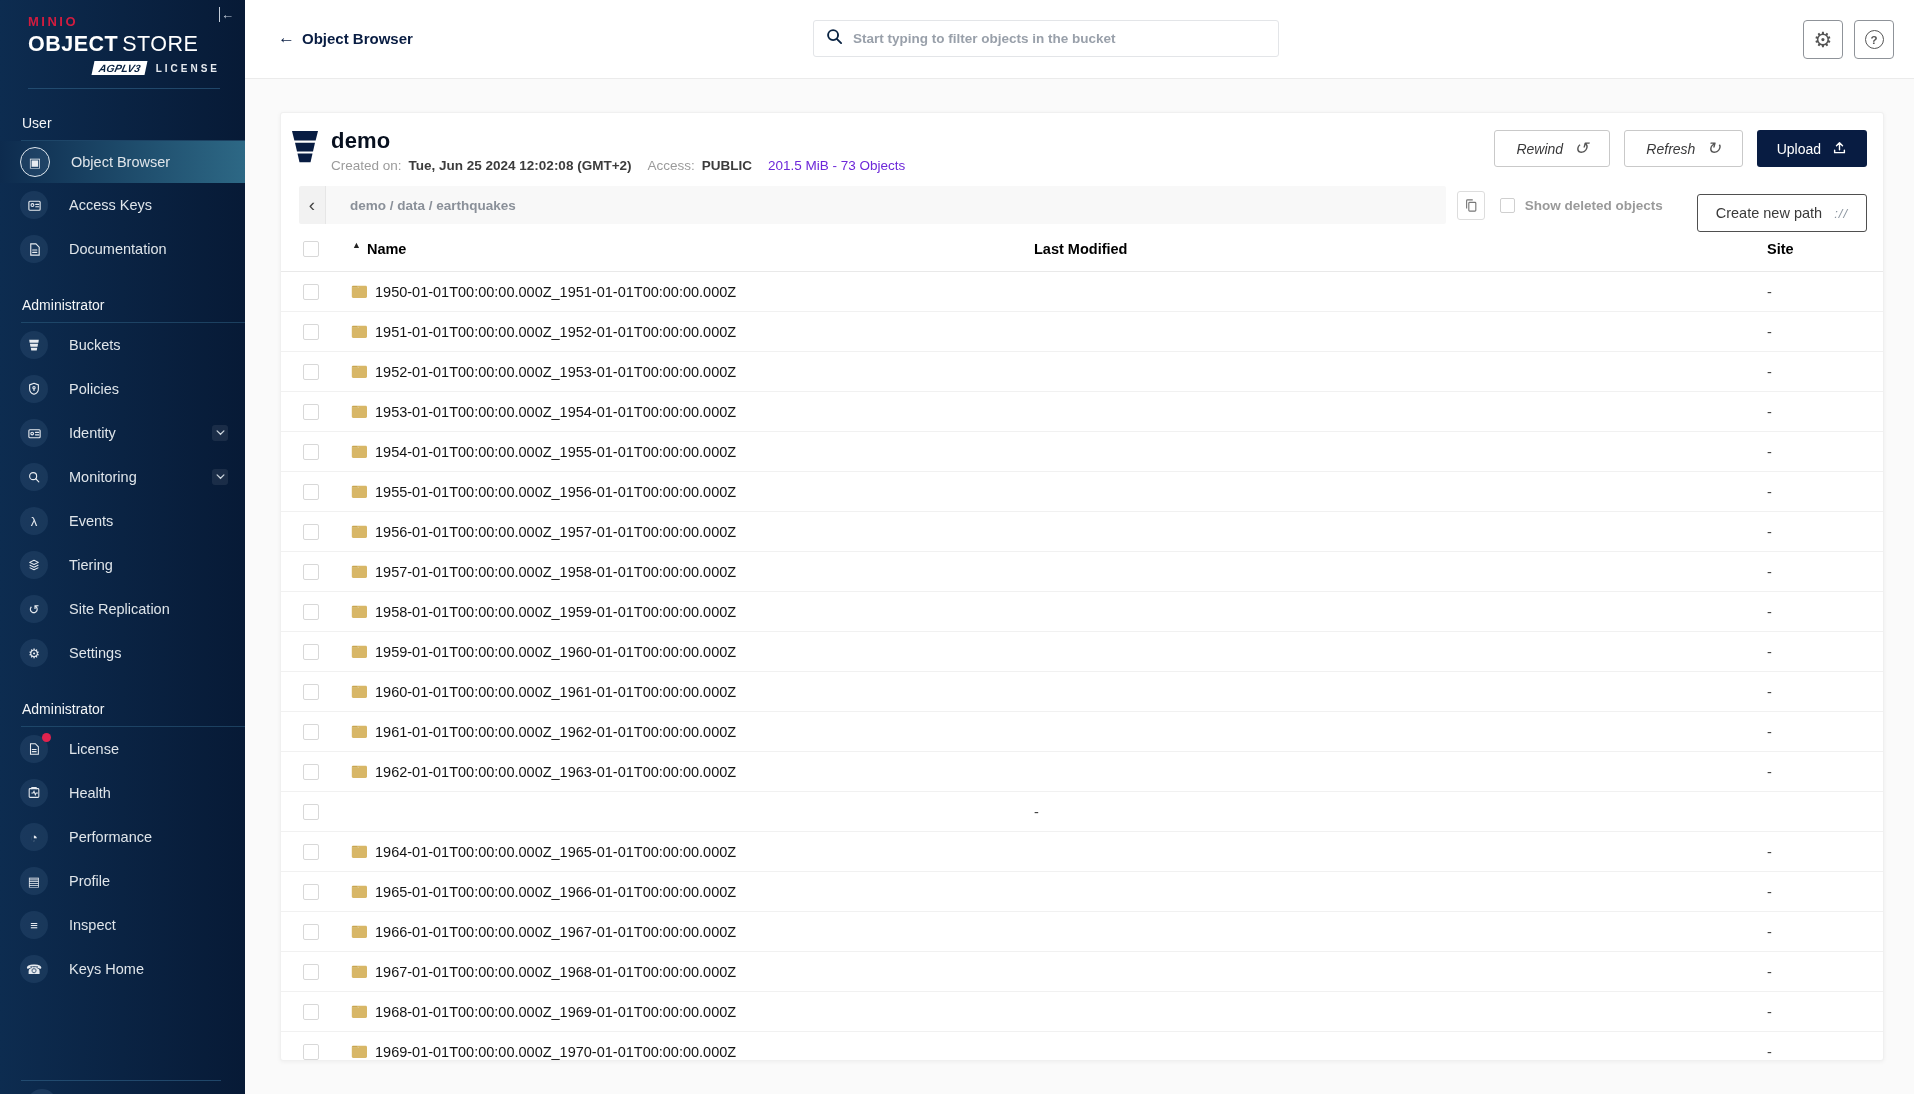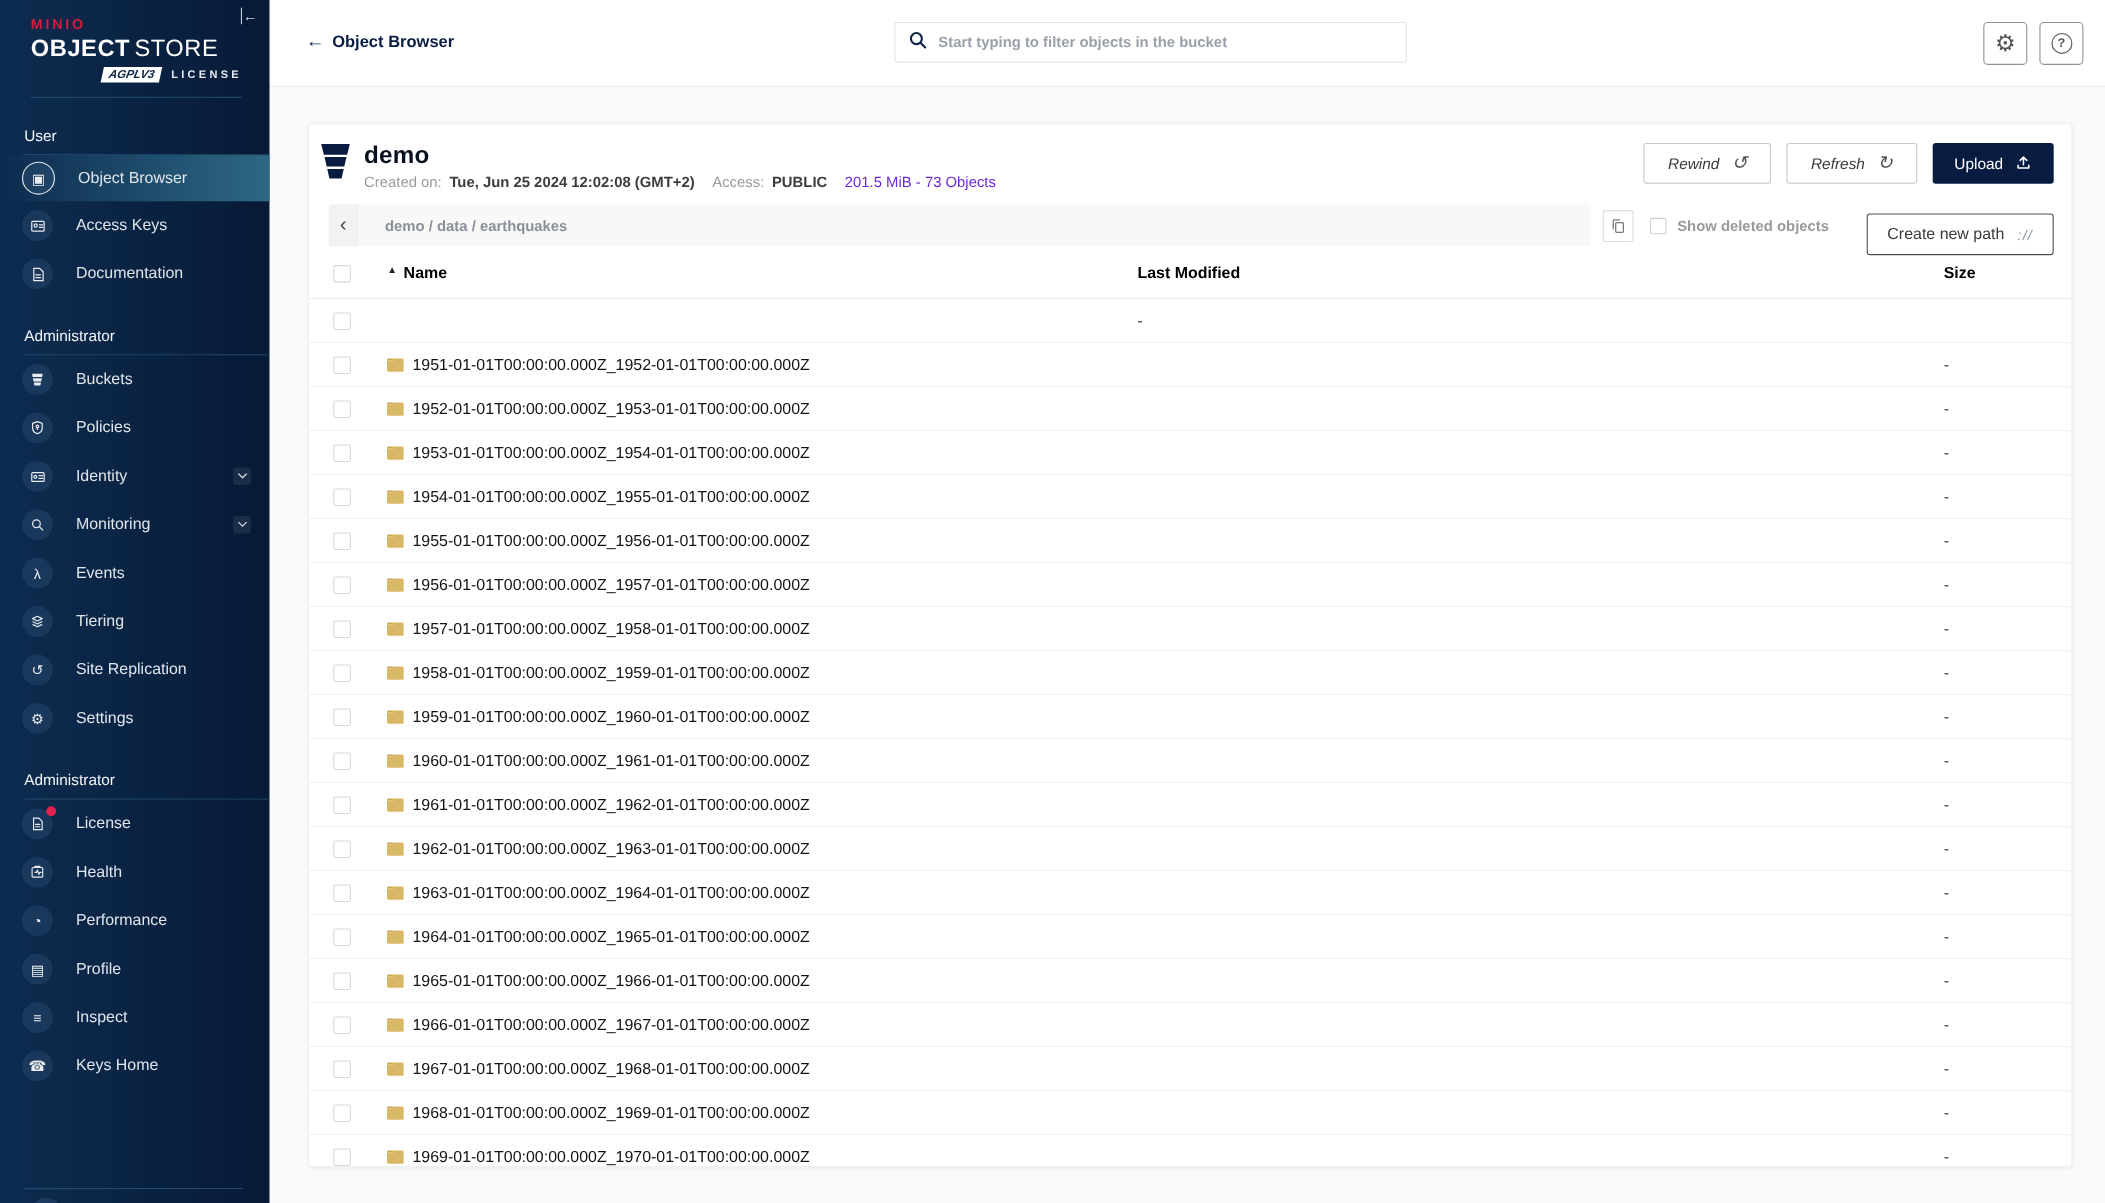--- a/index.html
+++ b/index.html
@@ -359,26 +359,33 @@
     </button>
   </div>
 
   <div class="tbl-head">
     <span class="cb"></span>
     <span class="th-name">
       <span class="sort">▲</span>
       <span>Name</span>
     </span>
     <span>Last Modified</span>
-    <span>Size</span>
+    <span>Site</span>
   </div>
 
   <div>
   <div class="obj-row">
     <span class="cb"></span>
+    <span class="cell-name">
+      <svg width="17" height="14" viewBox="0 0 17 14">
+            <path fill="#C9A64F" d="M.8 2.2C.8 1.4 1.4.8 2.2.8h4l1.7 2H.8z"></path>
+            <path fill="#D8B767" d="M.8 2.8h7.1l-1.7-2h8.4c.8 0 1.4.6 1.4 1.4v9.4c0 .8-.6 1.4-1.4 1.4H2.2c-.8 0-1.4-.6-1.4-1.4z"></path>
+          </svg>
+      <span>1950-01-01T00:00:00.000Z_1951-01-01T00:00:00.000Z</span>
+    </span>
     <span></span>
     <span class="cell-size">-</span>
   </div>
 
   <div class="obj-row">
     <span class="cb"></span>
     <span class="cell-name">
       <svg width="17" height="14" viewBox="0 0 17 14">
             <path fill="#C9A64F" d="M.8 2.2C.8 1.4 1.4.8 2.2.8h4l1.7 2H.8z"></path>
             <path fill="#D8B767" d="M.8 2.8h7.1l-1.7-2h8.4c.8 0 1.4.6 1.4 1.4v9.4c0 .8-.6 1.4-1.4 1.4H2.2c-.8 0-1.4-.6-1.4-1.4z"></path>
@@ -527,27 +534,20 @@
             <path fill="#D8B767" d="M.8 2.8h7.1l-1.7-2h8.4c.8 0 1.4.6 1.4 1.4v9.4c0 .8-.6 1.4-1.4 1.4H2.2c-.8 0-1.4-.6-1.4-1.4z"></path>
           </svg>
       <span>1962-01-01T00:00:00.000Z_1963-01-01T00:00:00.000Z</span>
     </span>
     <span></span>
     <span class="cell-size">-</span>
   </div>
 
   <div class="obj-row">
     <span class="cb"></span>
-    <span class="cell-name">
-      <svg width="17" height="14" viewBox="0 0 17 14">
-            <path fill="#C9A64F" d="M.8 2.2C.8 1.4 1.4.8 2.2.8h4l1.7 2H.8z"></path>
-            <path fill="#D8B767" d="M.8 2.8h7.1l-1.7-2h8.4c.8 0 1.4.6 1.4 1.4v9.4c0 .8-.6 1.4-1.4 1.4H2.2c-.8 0-1.4-.6-1.4-1.4z"></path>
-          </svg>
-      <span>1963-01-01T00:00:00.000Z_1964-01-01T00:00:00.000Z</span>
-    </span>
     <span></span>
     <span class="cell-size">-</span>
   </div>
 
   <div class="obj-row">
     <span class="cb"></span>
     <span class="cell-name">
       <svg width="17" height="14" viewBox="0 0 17 14">
             <path fill="#C9A64F" d="M.8 2.2C.8 1.4 1.4.8 2.2.8h4l1.7 2H.8z"></path>
             <path fill="#D8B767" d="M.8 2.8h7.1l-1.7-2h8.4c.8 0 1.4.6 1.4 1.4v9.4c0 .8-.6 1.4-1.4 1.4H2.2c-.8 0-1.4-.6-1.4-1.4z"></path>

